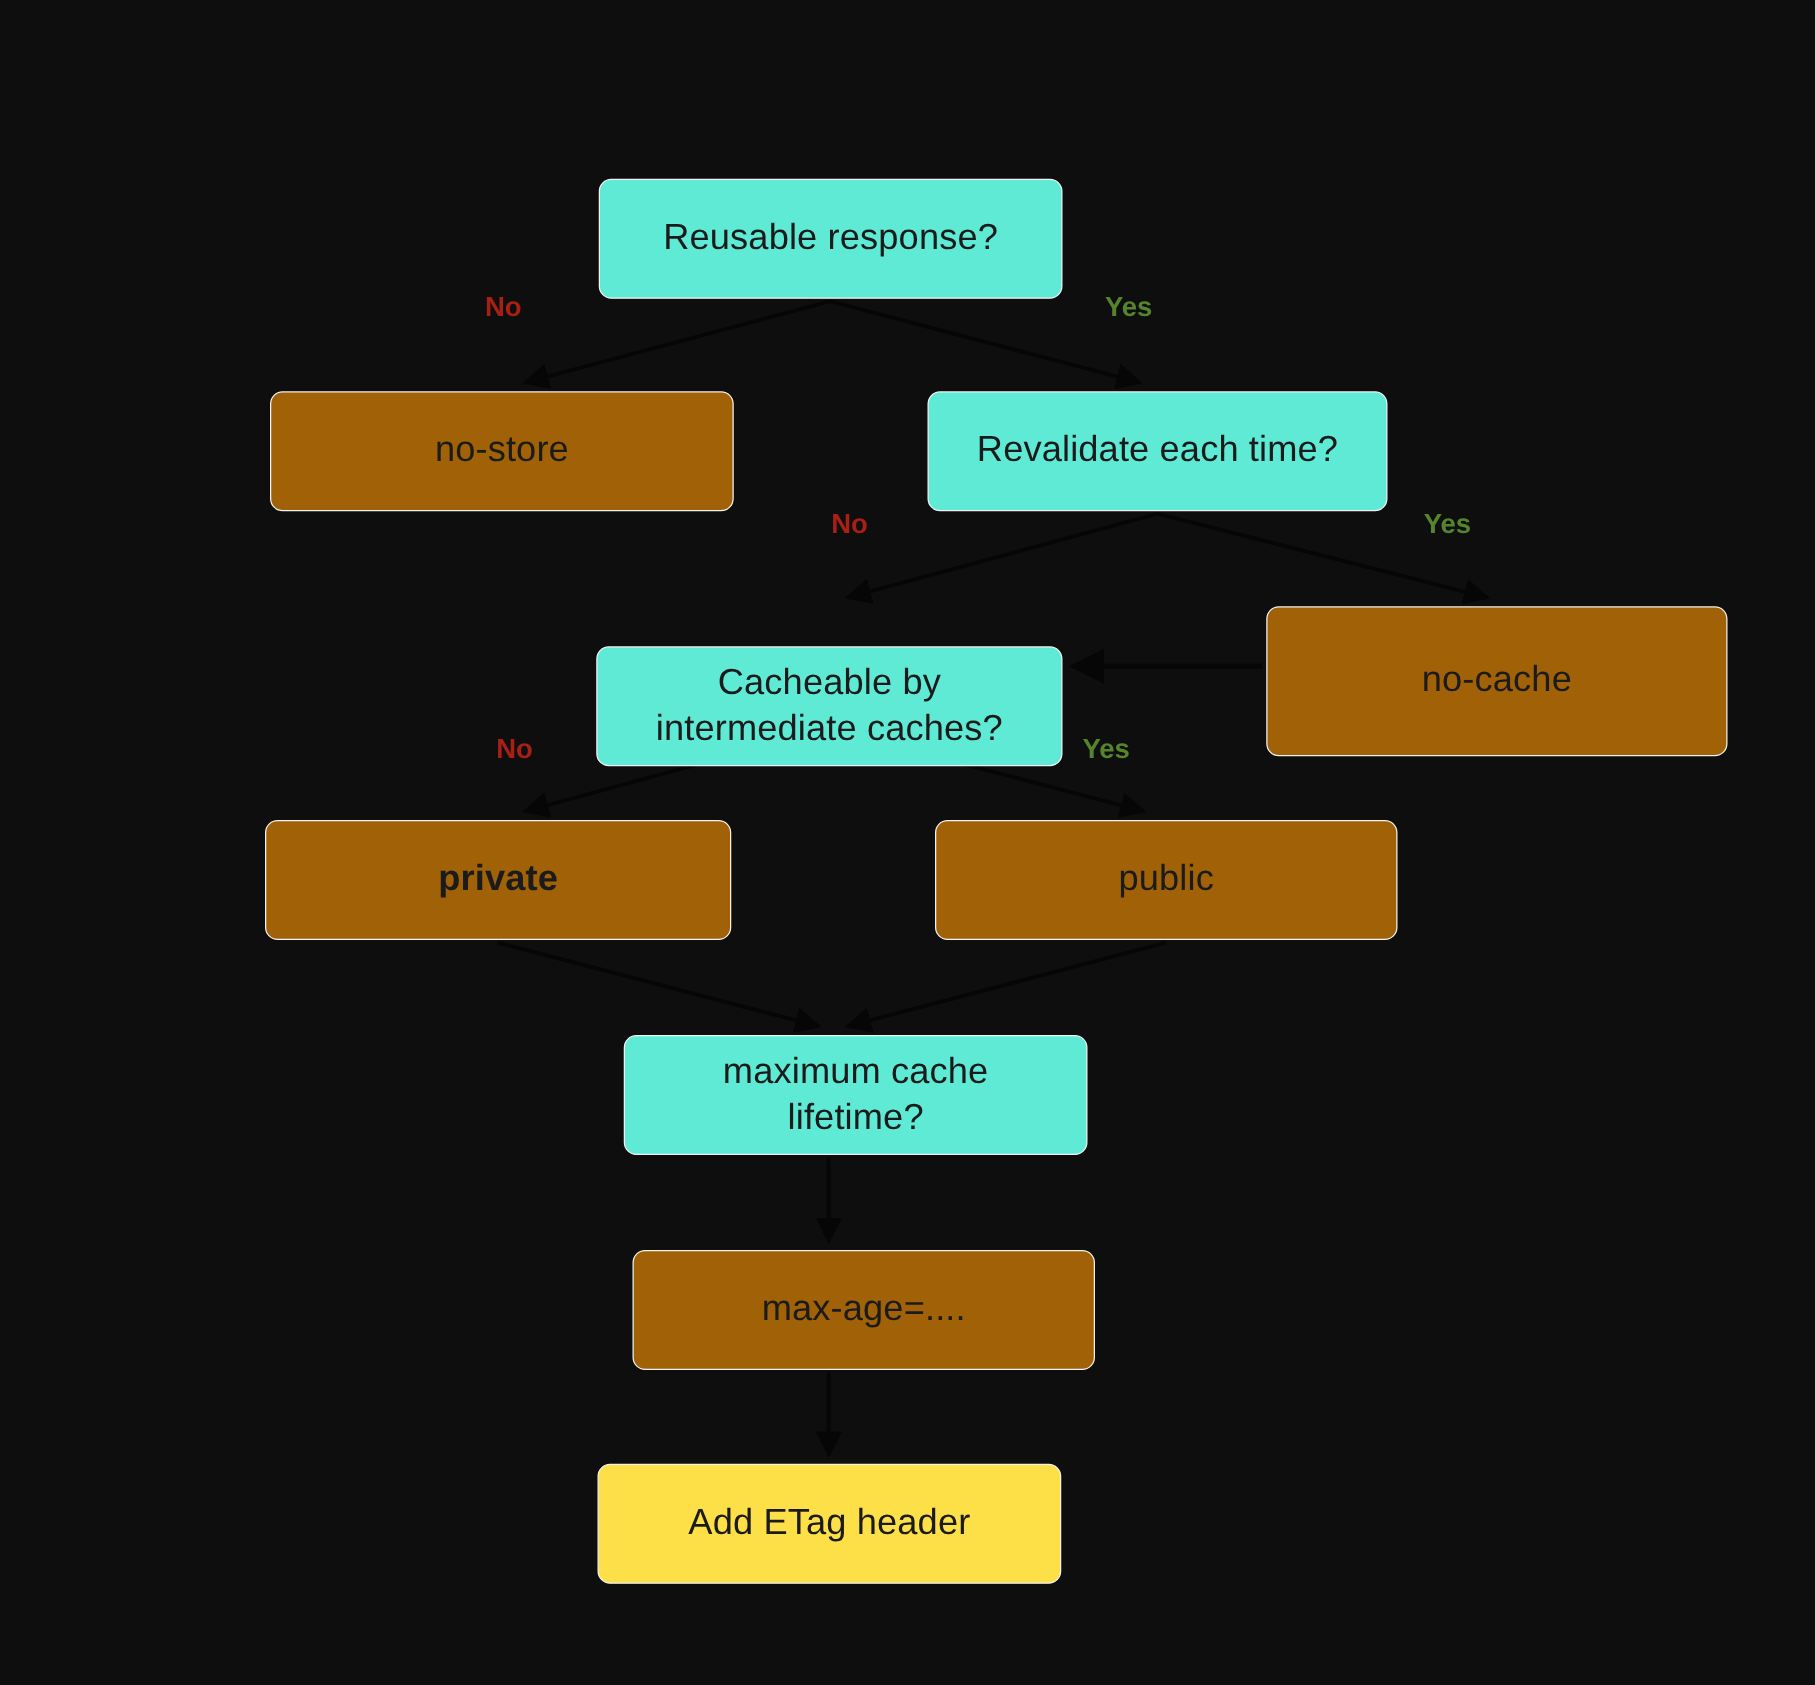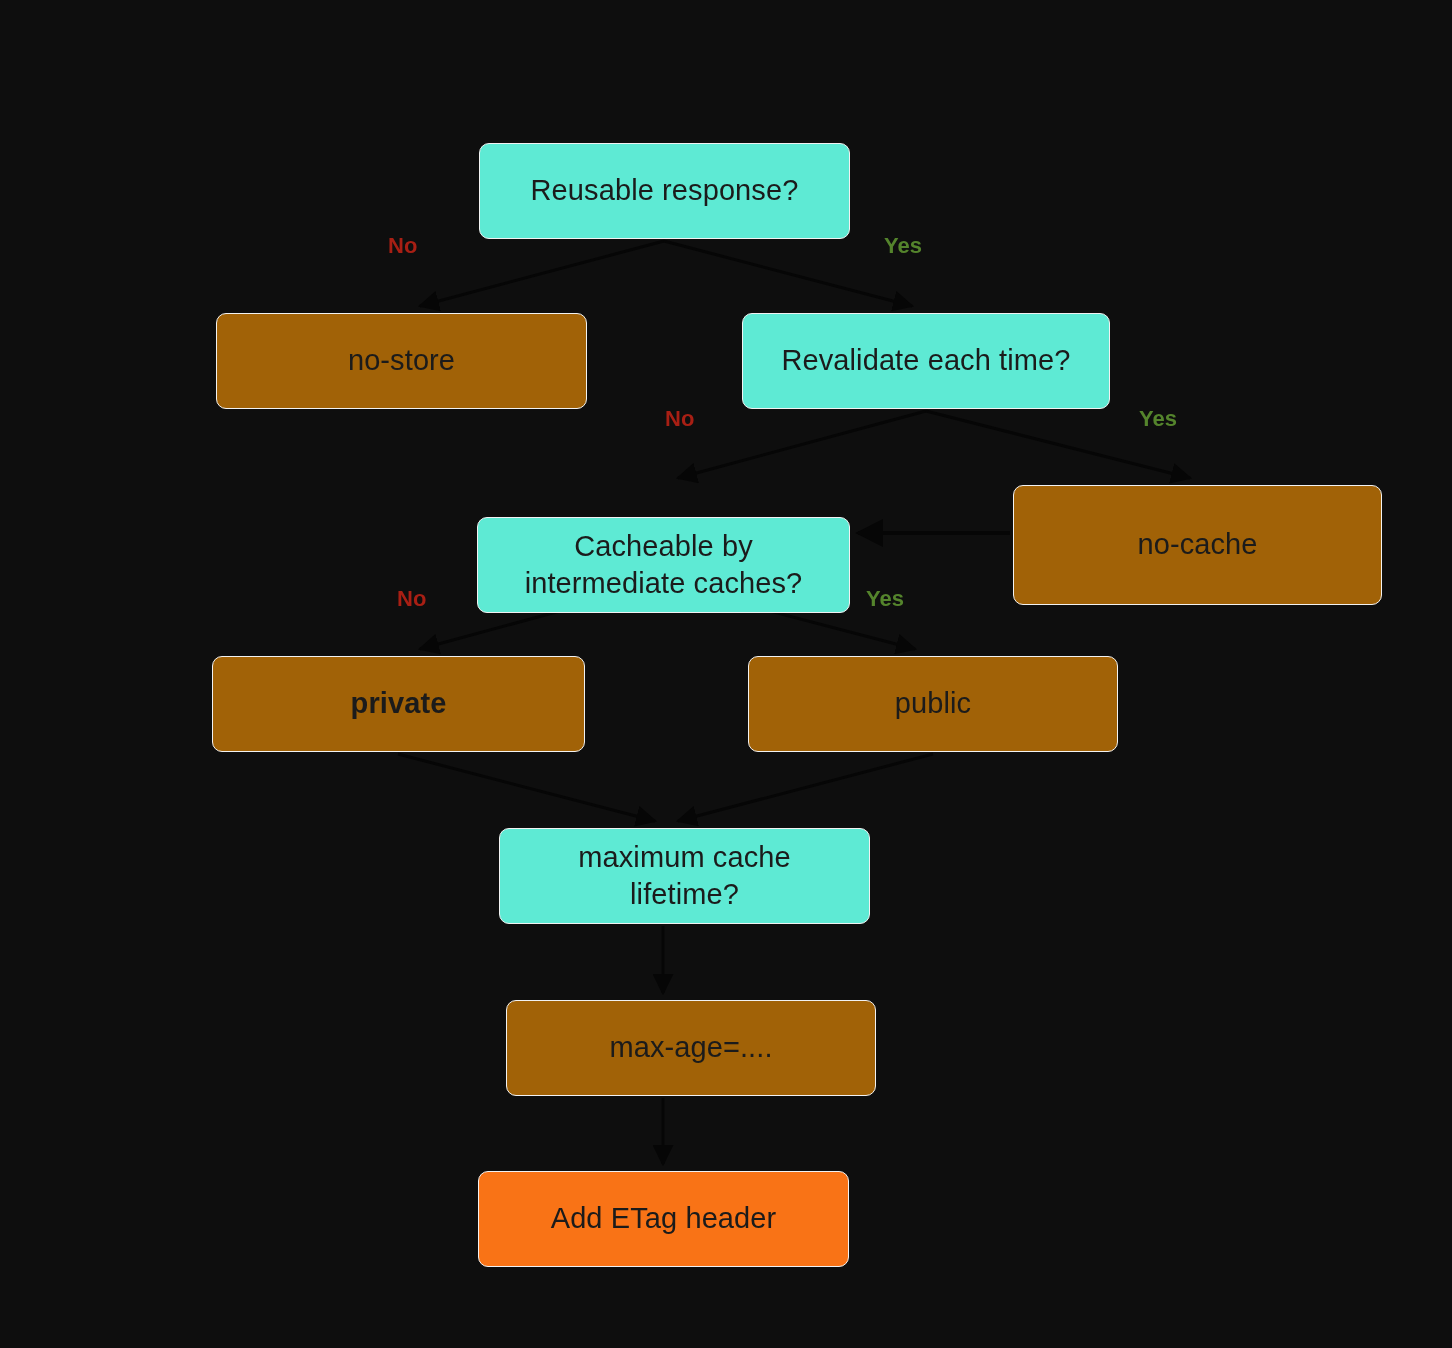--- a/index.html
+++ b/index.html
@@ -34,21 +34,21 @@
     text-align: center;
     color: #1b1b1b;
     font-size: 29px;
     line-height: 1.28;
     letter-spacing: 0.1px;
     padding: 4px 10px;
     z-index: 2;
   }
   .node.decision { background: #5eead4; }
   .node.action   { background: #a16207; }
-  .node.terminal { background: #f97316; }
+  .node.terminal { background: #fde047; }
 
   .edge-label {
     position: absolute;
     font-size: 22px;
     font-weight: bold;
     z-index: 3;
     white-space: nowrap;
   }
   .edge-label.no  { color: #a81f14; }
   .edge-label.yes { color: #54842c; }

